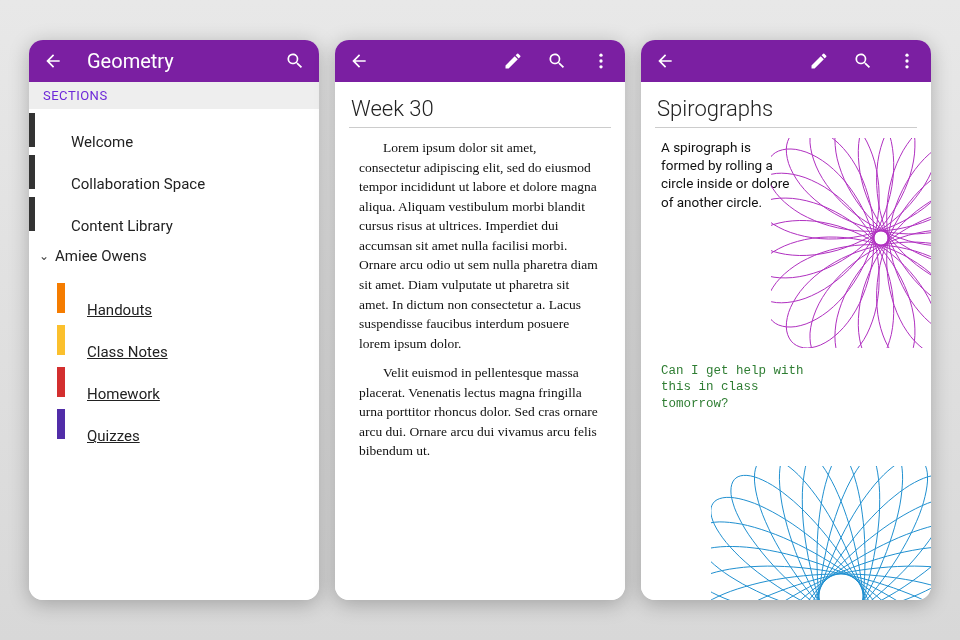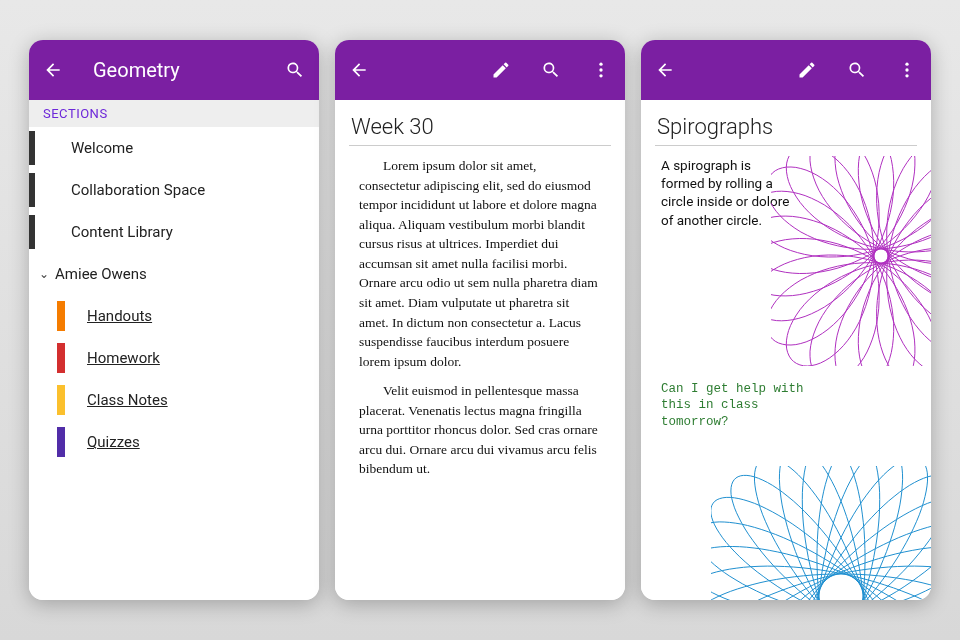--- a/index.html
+++ b/index.html
@@ -20,25 +20,25 @@
     border-radius: 14px;
     box-shadow: 0 4px 20px rgba(0,0,0,0.25);
     overflow: hidden;
     display: flex;
     flex-direction: column;
     position: relative;
   }
   .appbar {
     background: #7B1FA2;
     color: #fff;
-    height: 60px;
+    height: 42px;
     display: flex;
     align-items: center;
     padding: 0 10px;
-    gap: 22px;
+    gap: 16px;
     flex-shrink: 0;
   }
   .appbar .title {
     flex: 1;
     font-size: 20px;
     font-weight: 400;
     padding-left: 4px;
   }
   .icon-btn {
     width: 28px;
@@ -59,21 +59,21 @@
   .sections-header {
     background: #eeeeee;
     color: #6d28d9;
     font-size: 13px;
     letter-spacing: 0.5px;
     padding: 6px 14px;
   }
   .section-list { display: flex; flex-direction: column; }
   .section-item {
     display: flex;
-    align-items: center;
+    align-items: flex-end;
     height: 42px;
     padding-left: 14px;
     position: relative;
     cursor: pointer;
     font-size: 15px;
     color: #222;
   }
   .section-item .tab {
     width: 6px;
     height: 34px;
@@ -207,26 +207,26 @@
       </div>
       <div class="expand-row">
         <span class="chev">⌄</span>
         <span>Amiee Owens</span>
       </div>
       <div class="section-item sub-item">
         <div class="tab" style="background:#f57c00"></div>
         <span class="label">Handouts</span>
       </div>
       <div class="section-item sub-item">
+        <div class="tab" style="background:#fbc02d"></div>
+        <span class="label">Class Notes</span>
+      </div>
+      <div class="section-item sub-item">
         <div class="tab" style="background:#d32f2f"></div>
         <span class="label">Homework</span>
-      </div>
-      <div class="section-item sub-item">
-        <div class="tab" style="background:#fbc02d"></div>
-        <span class="label">Class Notes</span>
       </div>
       <div class="section-item sub-item">
         <div class="tab" style="background:#512da8"></div>
         <span class="label">Quizzes</span>
       </div>
     </div>
   </div>
 </div>
 
 <div class="phone">

